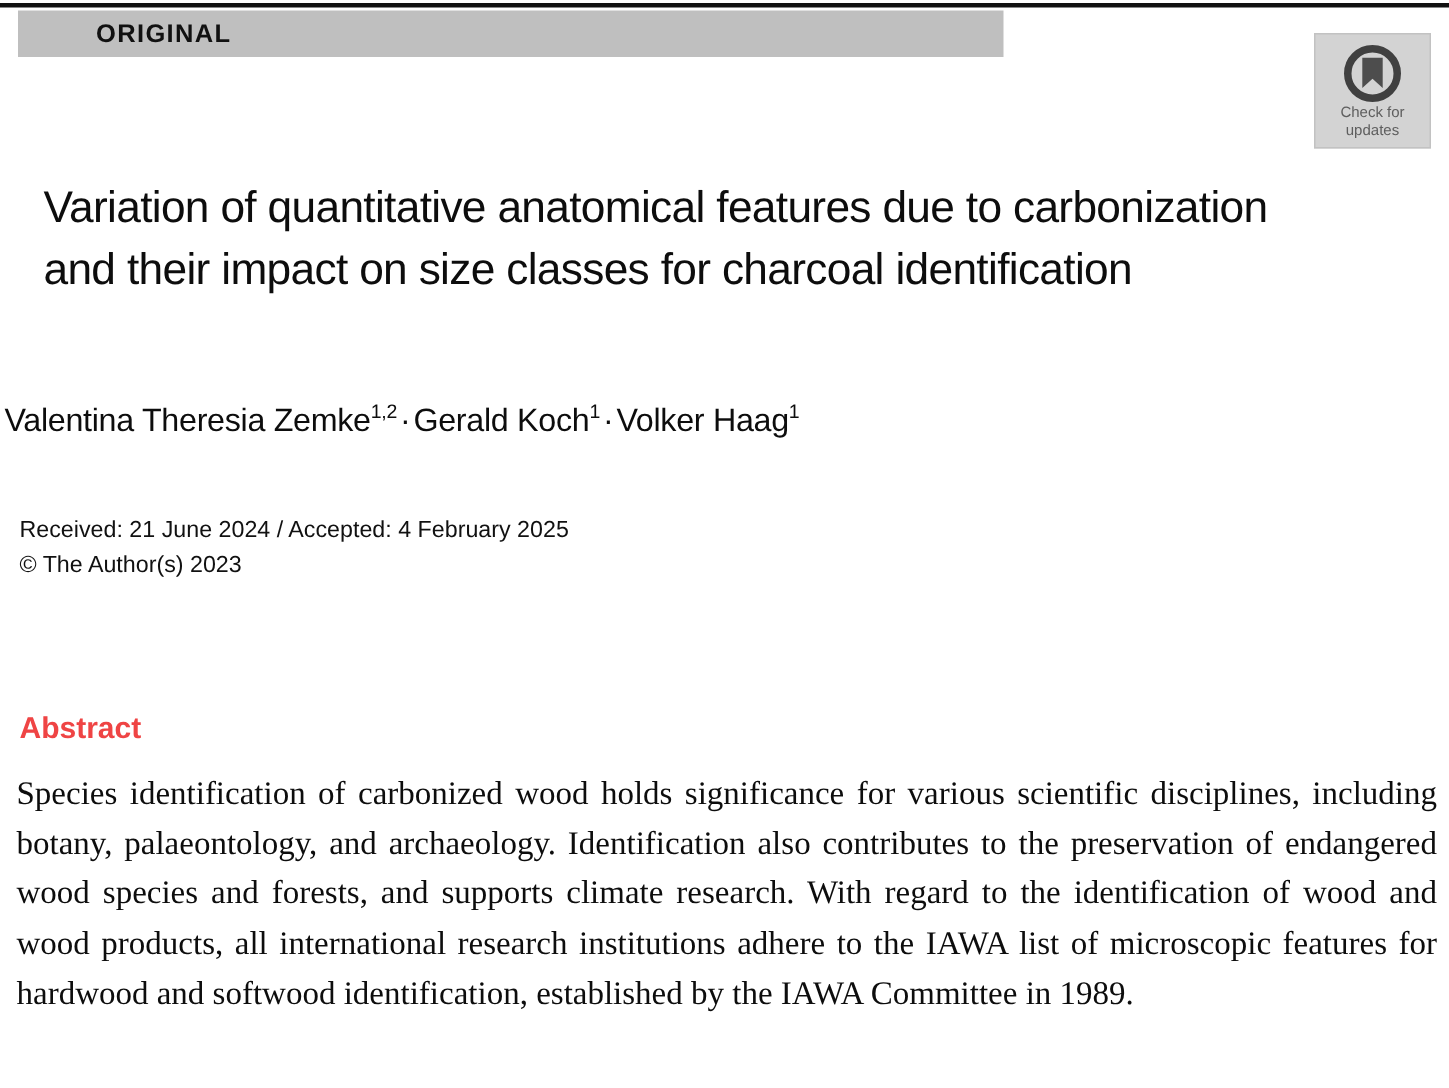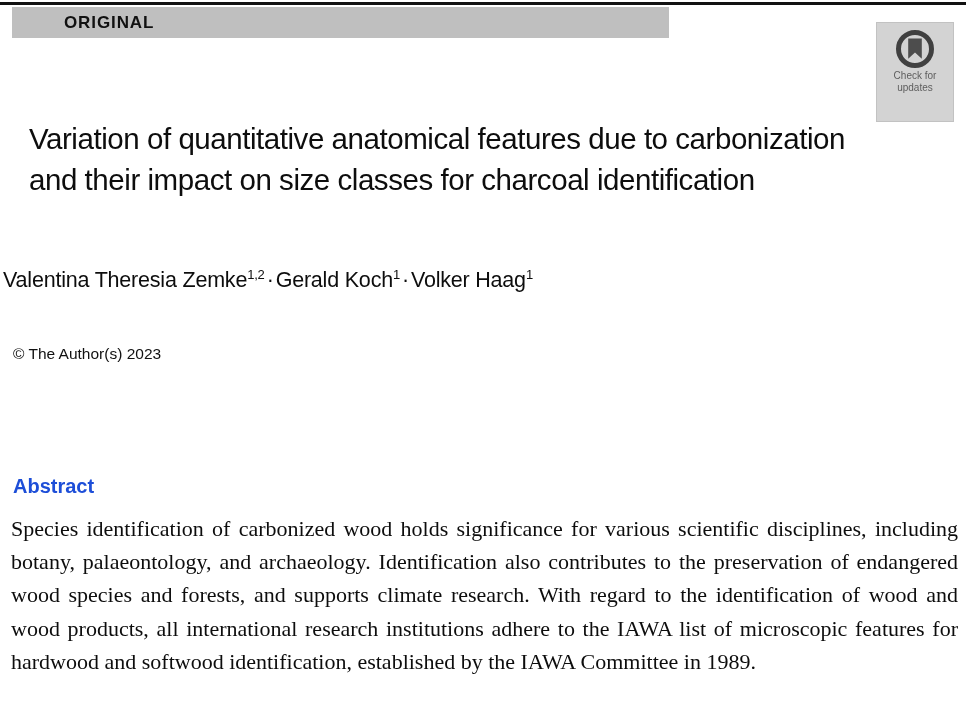--- a/index.html
+++ b/index.html
@@ -47,21 +47,21 @@
     color: #111111;
     white-space: nowrap;
   }
 
   
   .crossmark {
     position: absolute;
     left: 876px;
     top: 22px;
     width: 78px;
-    height: 100px;
+    height: 77px;
     background: #d3d3d3;
     border: 1px solid #c2c2c2;
     box-sizing: border-box;
     display: flex;
     flex-direction: column;
     align-items: center;
     justify-content: flex-start;
     padding-top: 6px;
   }
   .crossmark-icon {
@@ -128,21 +128,21 @@
   }
 
   
   .abstract-heading {
     position: absolute;
     left: 13px;
     top: 458px;
     font-family: "Liberation Sans", sans-serif;
     font-weight: bold;
     font-size: 20px;
-    color: #1d4ed8;
+    color: #ef4444;
   }
   .abstract-body {
     position: absolute;
     left: 11px;
     top: 490px;
     width: 947px;
     font-family: "Liberation Serif", serif;
     font-size: 22px;
     line-height: 33.2px;
     text-align: justify;
@@ -171,17 +171,18 @@
 updates</span>
 </div>
 
 <h1 class="title">Variation of quantitative anatomical features due to carbonization and their impact on size classes for charcoal identification</h1>
 
 <div class="authors">
   <span>Valentina Theresia Zemke</span><sup>1,2</sup><span class="sep">·</span><span>Gerald Koch</span><sup>1</sup><span class="sep">·</span><span>Volker Haag</span><sup>1</sup>
 </div>
 
 <div class="history">
+  <div>Received: 21 June 2024 / Accepted: 4 February 2025</div>
   <div>© The Author(s) 2023</div>
 </div>
 
 <h2 class="abstract-heading">Abstract</h2>
 <p class="abstract-body">Species identification of carbonized wood holds significance for various scientific disciplines, including botany, palaeontology, and archaeology. Identification also contributes to the preservation of endangered wood species and forests, and supports climate research. With regard to the identification of wood and wood products, all international research institutions adhere to the IAWA list of microscopic features for hardwood and softwood identification, established by the IAWA Committee in 1989.</p>
 
 </body></html>

